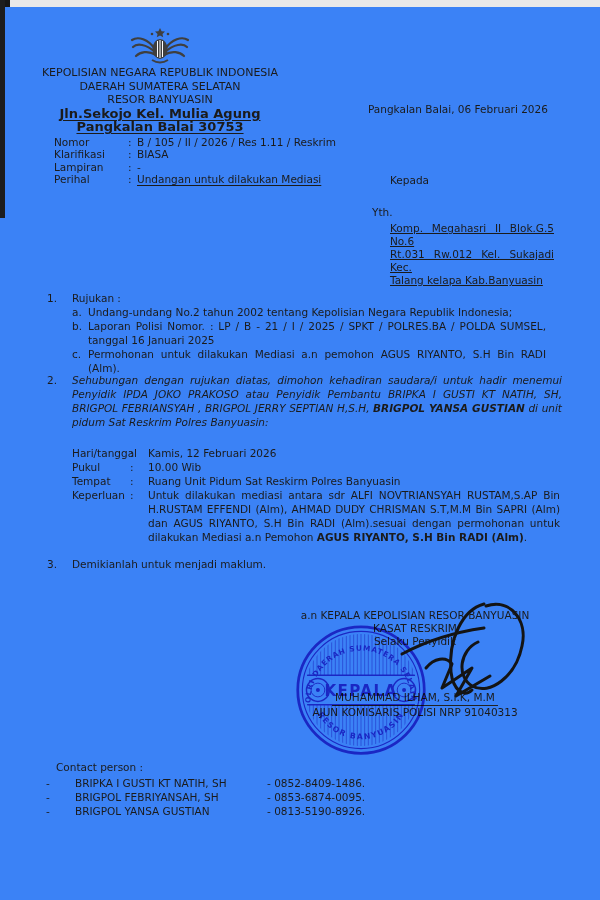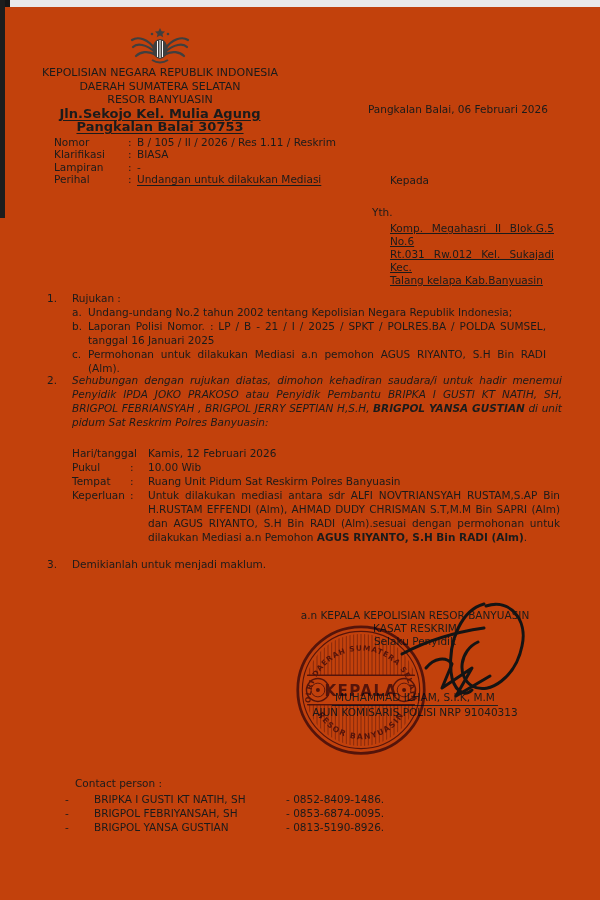--- a/index.html
+++ b/index.html
@@ -1,16 +1,16 @@
 <!DOCTYPE html>
 <html><head>
 <meta charset="utf-8">
 <style>
   html,body{margin:0;padding:0;background:#fff;}
-  .page{position:relative;width:600px;height:900px;background:#c2410c;overflow:hidden;
+  .page{position:relative;width:600px;height:900px;background:#3b82f6;overflow:hidden;
         font-family:"DejaVu Sans",sans-serif;color:#1b1b1b;font-size:10.5px;}
   .abs{position:absolute;}
   
   .top-strip{left:0;top:0;width:600px;height:7px;background:#e9e9e9;}
   .top-corner{left:0;top:0;width:10px;height:7px;background:#161616;}
   .left-edge{left:0;top:0;width:5px;height:218px;background:#1d1d1d;}
   
   .letterhead{left:20px;top:27px;width:280px;text-align:center;line-height:13.5px;}
   .letterhead .lh-line{font-size:11px;}
   .lh-addr{font-size:13px;font-weight:600;text-decoration:underline;text-underline-offset:2px;}
@@ -48,21 +48,21 @@
   .s-value{width:412px;}
   .s-just{text-align:justify;}
   .item3{left:47px;top:558px;}
   b,.bold{font-weight:bold;}
   
   .sig-block{left:290px;top:609px;width:250px;text-align:center;line-height:13px;z-index:1;}
   .sig-name{display:inline-block;margin-top:43px;padding:0 3px 1px 3px;border-bottom:1px solid #222;}
   .stamp{left:295px;top:624px;z-index:2;mix-blend-mode:multiply;opacity:.88;}
   .signature-ink{left:398px;top:596px;z-index:3;}
   
-  .contact{left:46px;top:776px;line-height:14px;margin-left:19px;}
+  .contact{left:46px;top:760px;line-height:14px;}
   .contact-heading{margin-left:10px;margin-bottom:2px;}
   .c-row{position:relative;height:14px;}
   .c-dash{display:inline-block;width:29px;}
   .c-name{display:inline-block;width:192px;}
 </style>
 </head>
 <body>
 
 <div class="page">
 

